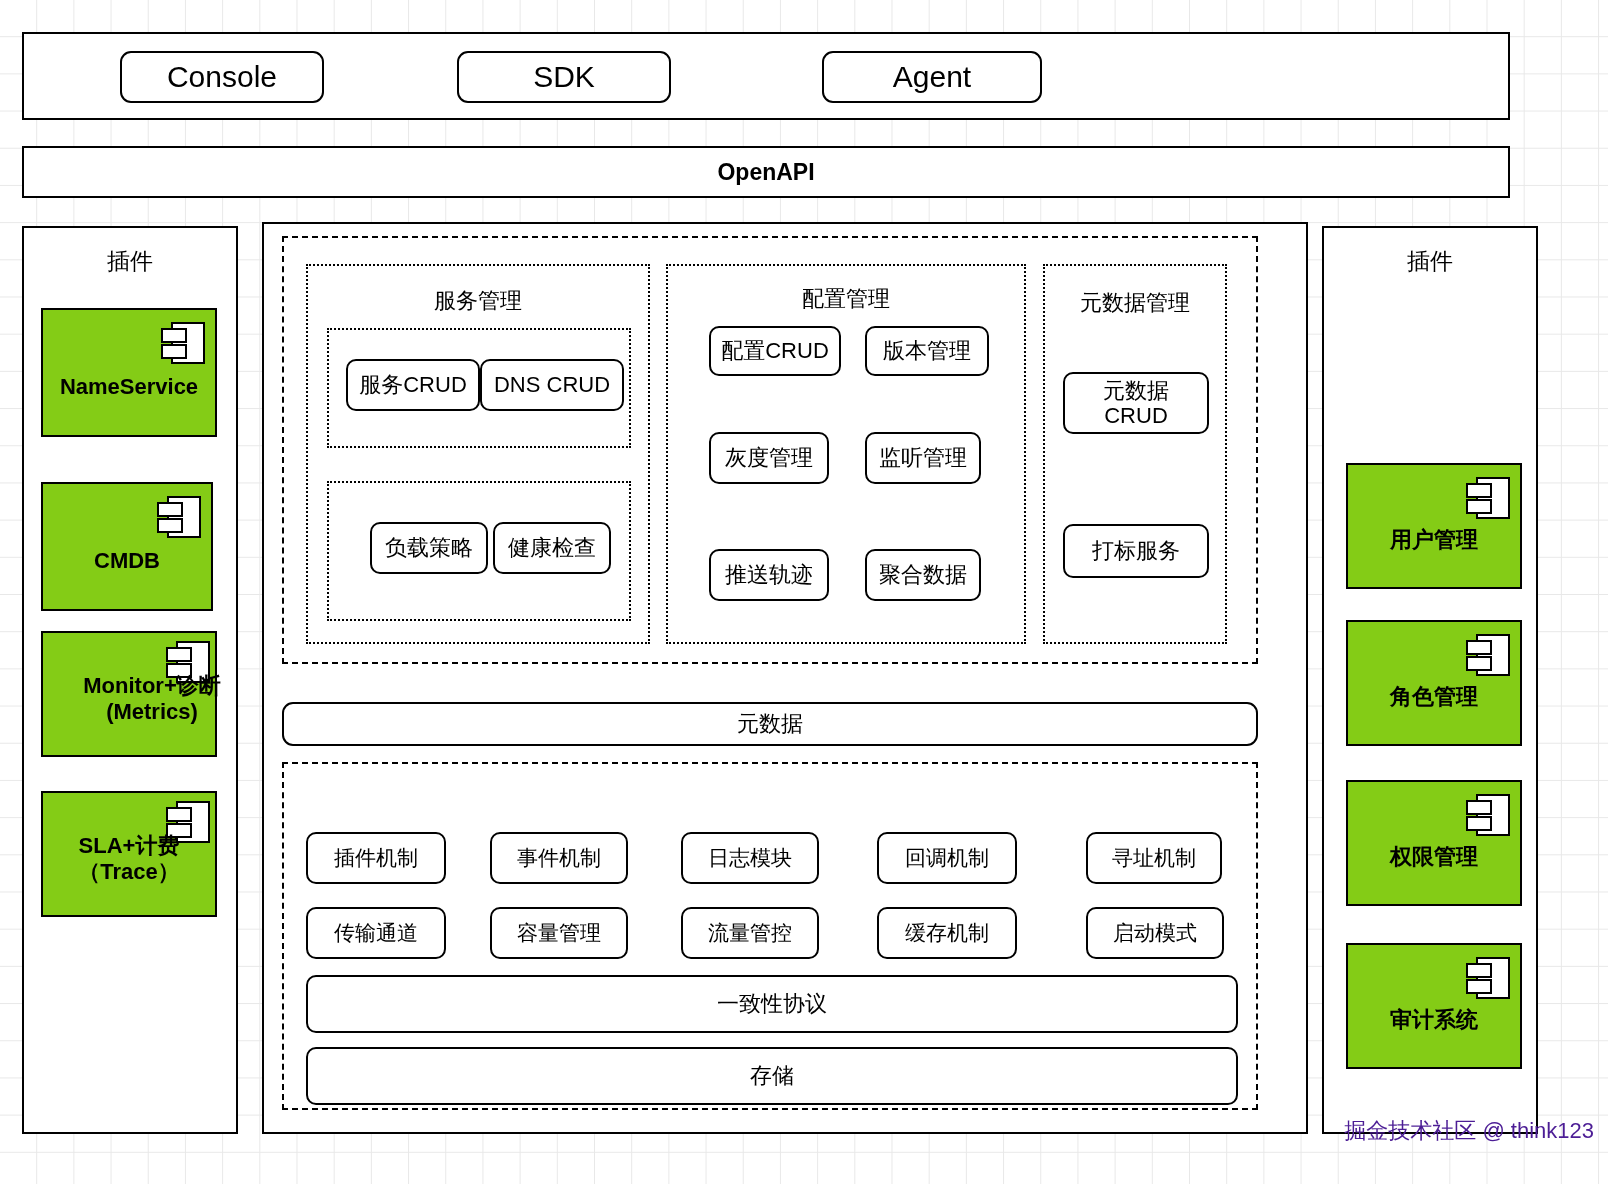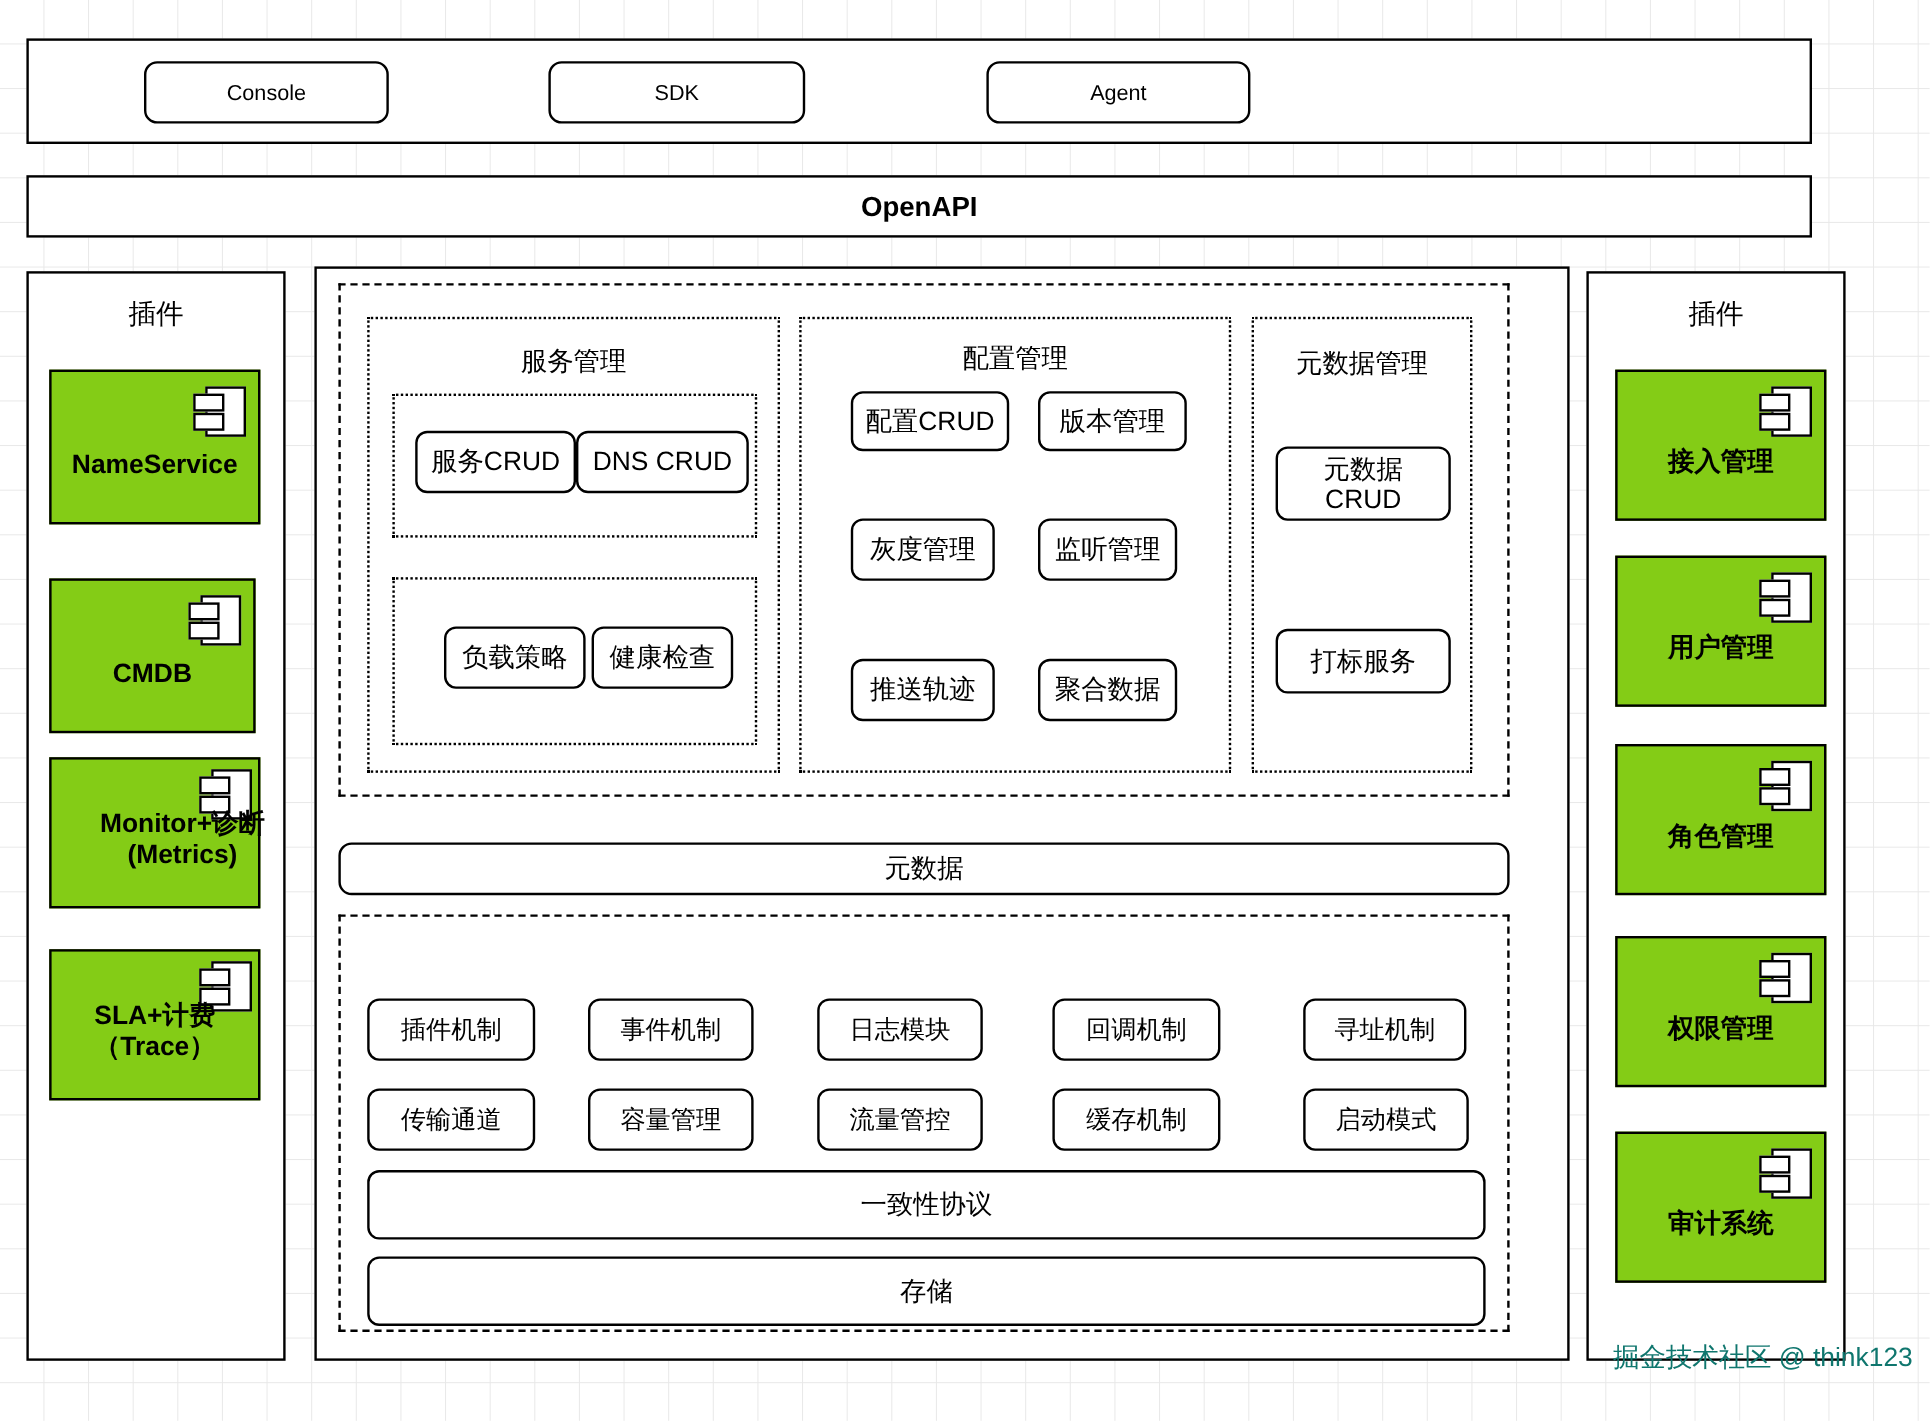--- a/index.html
+++ b/index.html
@@ -40,21 +40,21 @@
     border:2.5px dotted #000;background:transparent;
   }
   .center{
     display:flex;align-items:center;justify-content:center;text-align:center;
   }
   .lbl{line-height:1.15;}
 
   
   #client-bar{left:22px;top:32px;width:1488px;height:88px;}
   .client-chip{
-    height:52px;font-size:18px;
+    height:52px;font-size:30px;
   }
 
   
   #openapi-bar{left:22px;top:146px;width:1488px;height:52px;}
   #openapi-bar .lbl{font-size:23px;font-weight:bold;}
 
   
   .plugin-panel{width:216px;}
   .panel-title{
     position:absolute;left:0;width:100%;text-align:center;font-size:23px;
@@ -102,21 +102,21 @@
     font-size:21px;height:48px;
   }
   .core-wide{
     position:absolute;border:2.5px solid #000;border-radius:10px;background:#fff;
     display:flex;align-items:center;justify-content:center;font-size:22px;
   }
 
   
   #watermark{
     position:absolute;right:14px;bottom:38px;
-    font-size:22px;color:#0f766e;white-space:nowrap;z-index:3;
+    font-size:22px;color:#4c1d95;white-space:nowrap;z-index:3;
   }
 </style>
 </head>
 <body>
 
 <div id="grid"></div>
 
 <div id="canvas">
 
   <div class="abs solid-box" id="client-bar">
@@ -178,28 +178,20 @@
         <div>SLA+计费</div>
         <div>（Trace）</div>
       </div>
     </div>
 
   </div>
 
   <div class="abs solid-box plugin-panel" style="left:1322px;top:226px;height:908px;">
     <div class="panel-title" style="top:18px;">插件</div>
 
-    <div class="component-box" style="left:22px;top:80px;width:172px;height:122px;">
-      <div class="uml-icon" style="right:14px;top:12px;">
-        <div class="uml-body"></div>
-          <div class="uml-tab t1"></div>
-          <div class="uml-tab t2"></div>
-      </div>
-      <div class="component-label" style="top:62px;">接入管理</div>
-    </div>
 
     <div class="component-box" style="left:22px;top:235px;width:172px;height:122px;">
       <div class="uml-icon" style="right:14px;top:12px;">
         <div class="uml-body"></div>
           <div class="uml-tab t1"></div>
           <div class="uml-tab t2"></div>
       </div>
       <div class="component-label" style="top:62px;">用户管理</div>
     </div>
 

